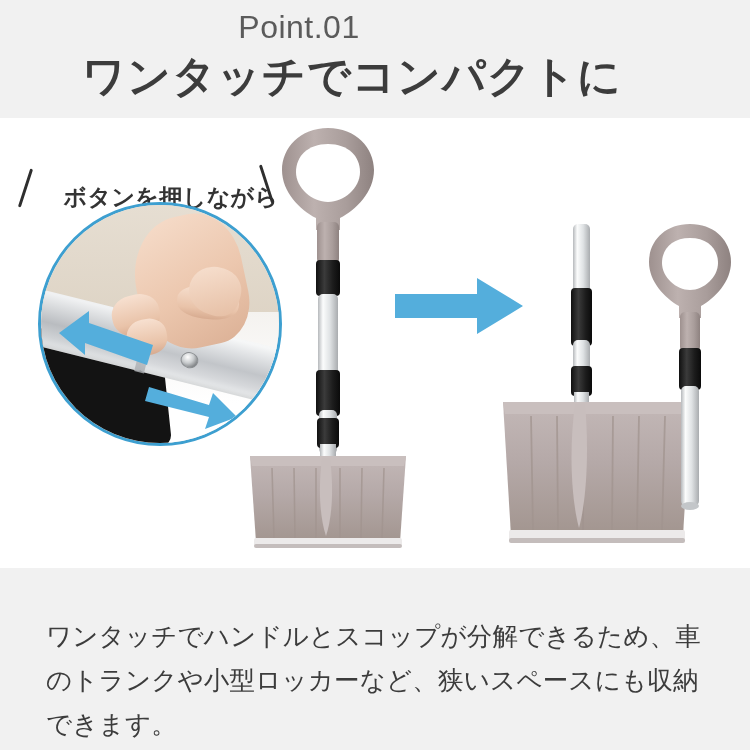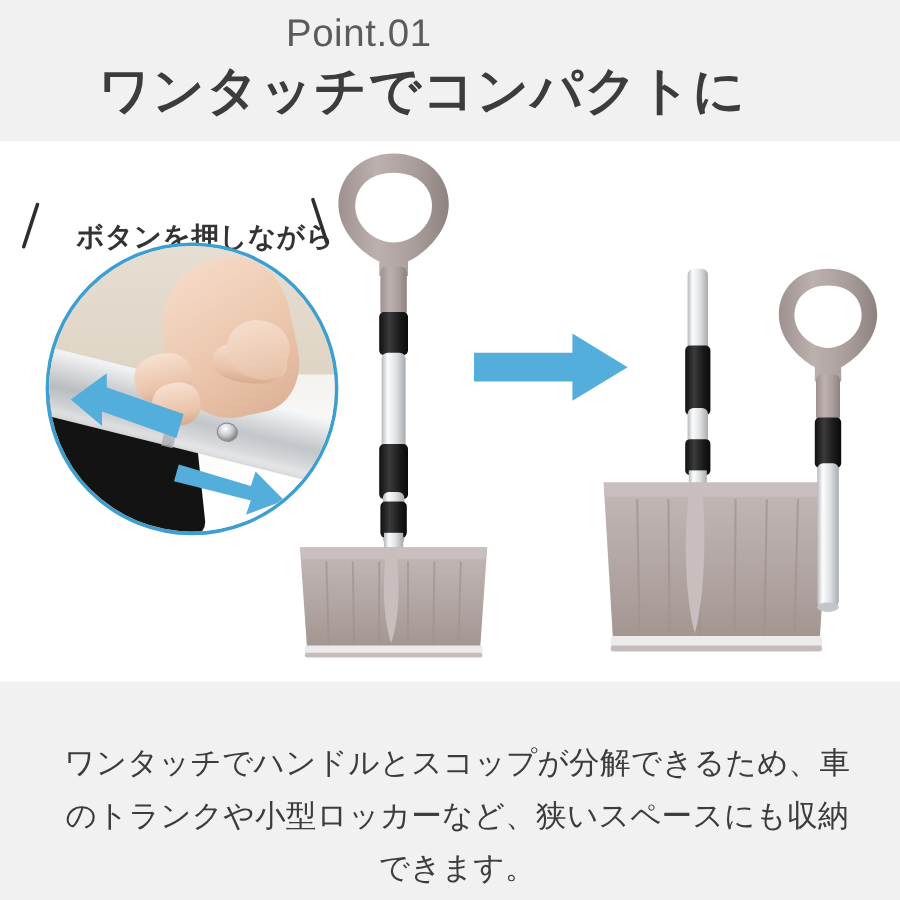--- a/index.html
+++ b/index.html
@@ -225,21 +225,20 @@
   }
 
   
   .bottom-band {
     position: absolute;
     left: 0;
     top: 568px;
     width: 750px;
     height: 182px;
     background: #f1f1f1;
-    text-align: center;
   }
   .desc {
     position: absolute;
     left: 46px;
     top: 46px;
     width: 670px;
     font-size: 25.5px;
     line-height: 44px;
     color: #3c3c3c;
     letter-spacing: 0.2px;

